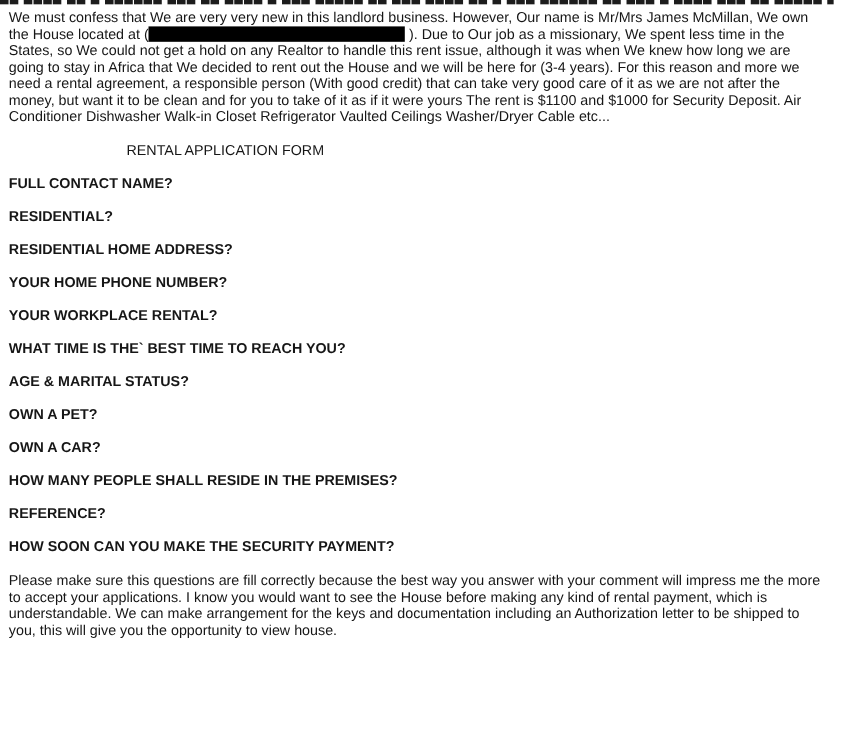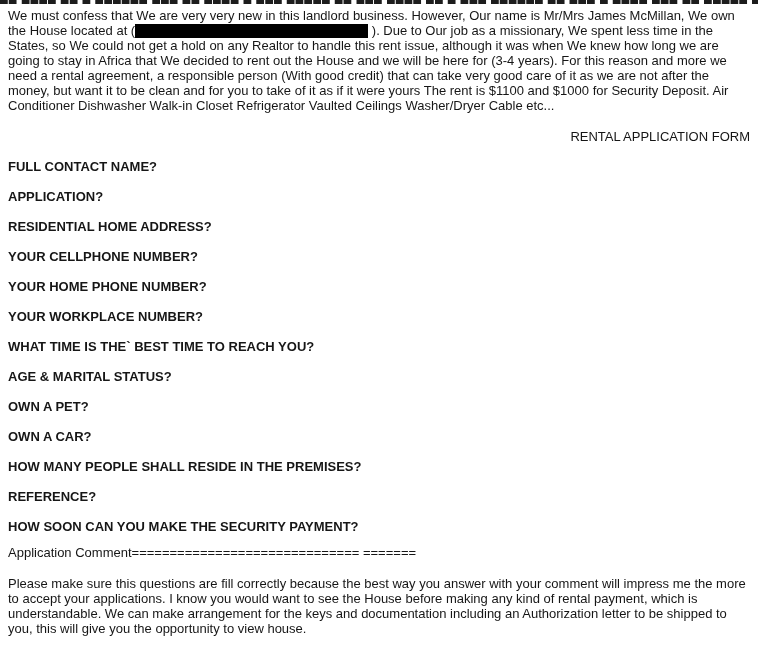--- a/index.html
+++ b/index.html
@@ -40,21 +40,20 @@
   }
   .redaction {
     display: inline-block;
     width: 233px;
     height: 14px;
     background: #000000;
     vertical-align: -3px;
   }
   .form-title {
     margin: 16px 0 0 107px;
-    text-align: right;
   }
   .question {
     margin-top: 15px;
     font-weight: bold;
   }
   .comment-line {
     margin-top: 11px;
     white-space: nowrap;
   }
   .closing {
@@ -70,31 +69,29 @@
     <span>██ ████ ██ █ ██████ ███ ██ ████ █ ███ █████ ██ ███ ████ ██ █ ███ ██████ ██ ███ █ ████ ███ ██ █████ ███ ██ ████ ██ ███ ████ ██</span>
   </div>
 
   <div class="content">
 
     <p class="intro"><span>We must confess that We are very very new in this landlord business. However, Our name is Mr/Mrs James McMillan, We own the House located at (</span><span class="redaction"></span><span> ). Due to Our job as a missionary, We spent less time in the States, so We could not get a hold on any Realtor to handle this rent issue, although it was when We knew how long we are going to stay in Africa that We decided to rent out the House and we will be here for (3-4 years). For this reason and more we need a rental agreement, a responsible person (With good credit) that can take very good care of it as we are not after the money, but want it to be clean and for you to take of it as if it were yours The rent is $1100 and $1000 for Security Deposit. Air Conditioner Dishwasher Walk-in Closet Refrigerator Vaulted Ceilings Washer/Dryer Cable etc...</span></p>
 
     <div class="form-title">RENTAL APPLICATION FORM</div>
 
     <div class="question">FULL CONTACT NAME?</div>
-    <div class="question">APPLICATION?</div>
+    <div class="question">RESIDENTIAL?</div>
     <div class="question">RESIDENTIAL HOME ADDRESS?</div>
-    <div class="question">YOUR CELLPHONE NUMBER?</div>
     <div class="question">YOUR HOME PHONE NUMBER?</div>
-    <div class="question">YOUR WORKPLACE NUMBER?</div>
+    <div class="question">YOUR WORKPLACE RENTAL?</div>
     <div class="question">WHAT TIME IS THE` BEST TIME TO REACH YOU?</div>
     <div class="question">AGE &amp; MARITAL STATUS?</div>
     <div class="question">OWN A PET?</div>
     <div class="question">OWN A CAR?</div>
     <div class="question">HOW MANY PEOPLE SHALL RESIDE IN THE PREMISES?</div>
     <div class="question">REFERENCE?</div>
     <div class="question">HOW SOON CAN YOU MAKE THE SECURITY PAYMENT?</div>
 
-    <div class="comment-line"><span>Application Comment</span><span>============================== =======</span></div>
 
     <p class="closing">Please make sure this questions are fill correctly because the best way you answer with your comment will impress me the more to accept your applications. I know you would want to see the House before making any kind of rental payment, which is understandable. We can make arrangement for the keys and documentation including an Authorization letter to be shipped to you, this will give you the opportunity to view house.</p>
 
   </div>
 </div>
 
 </body></html>

